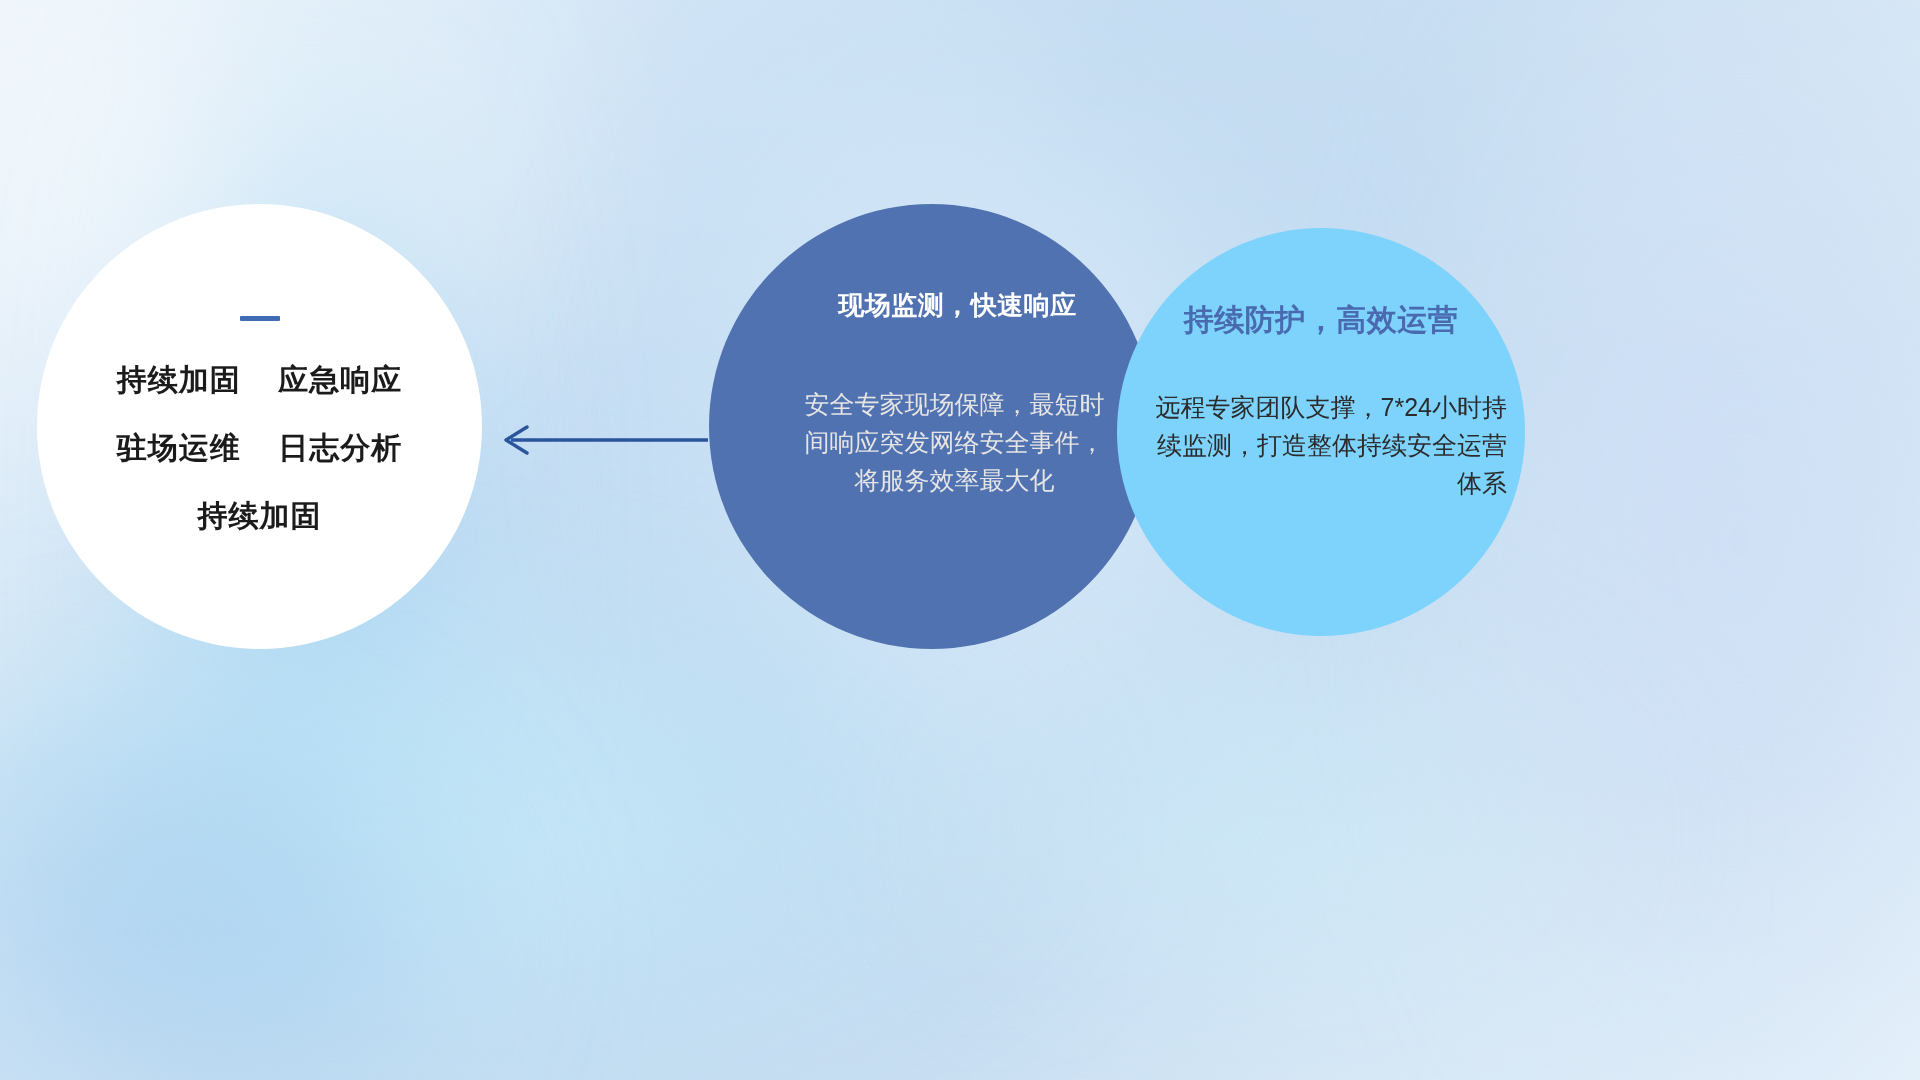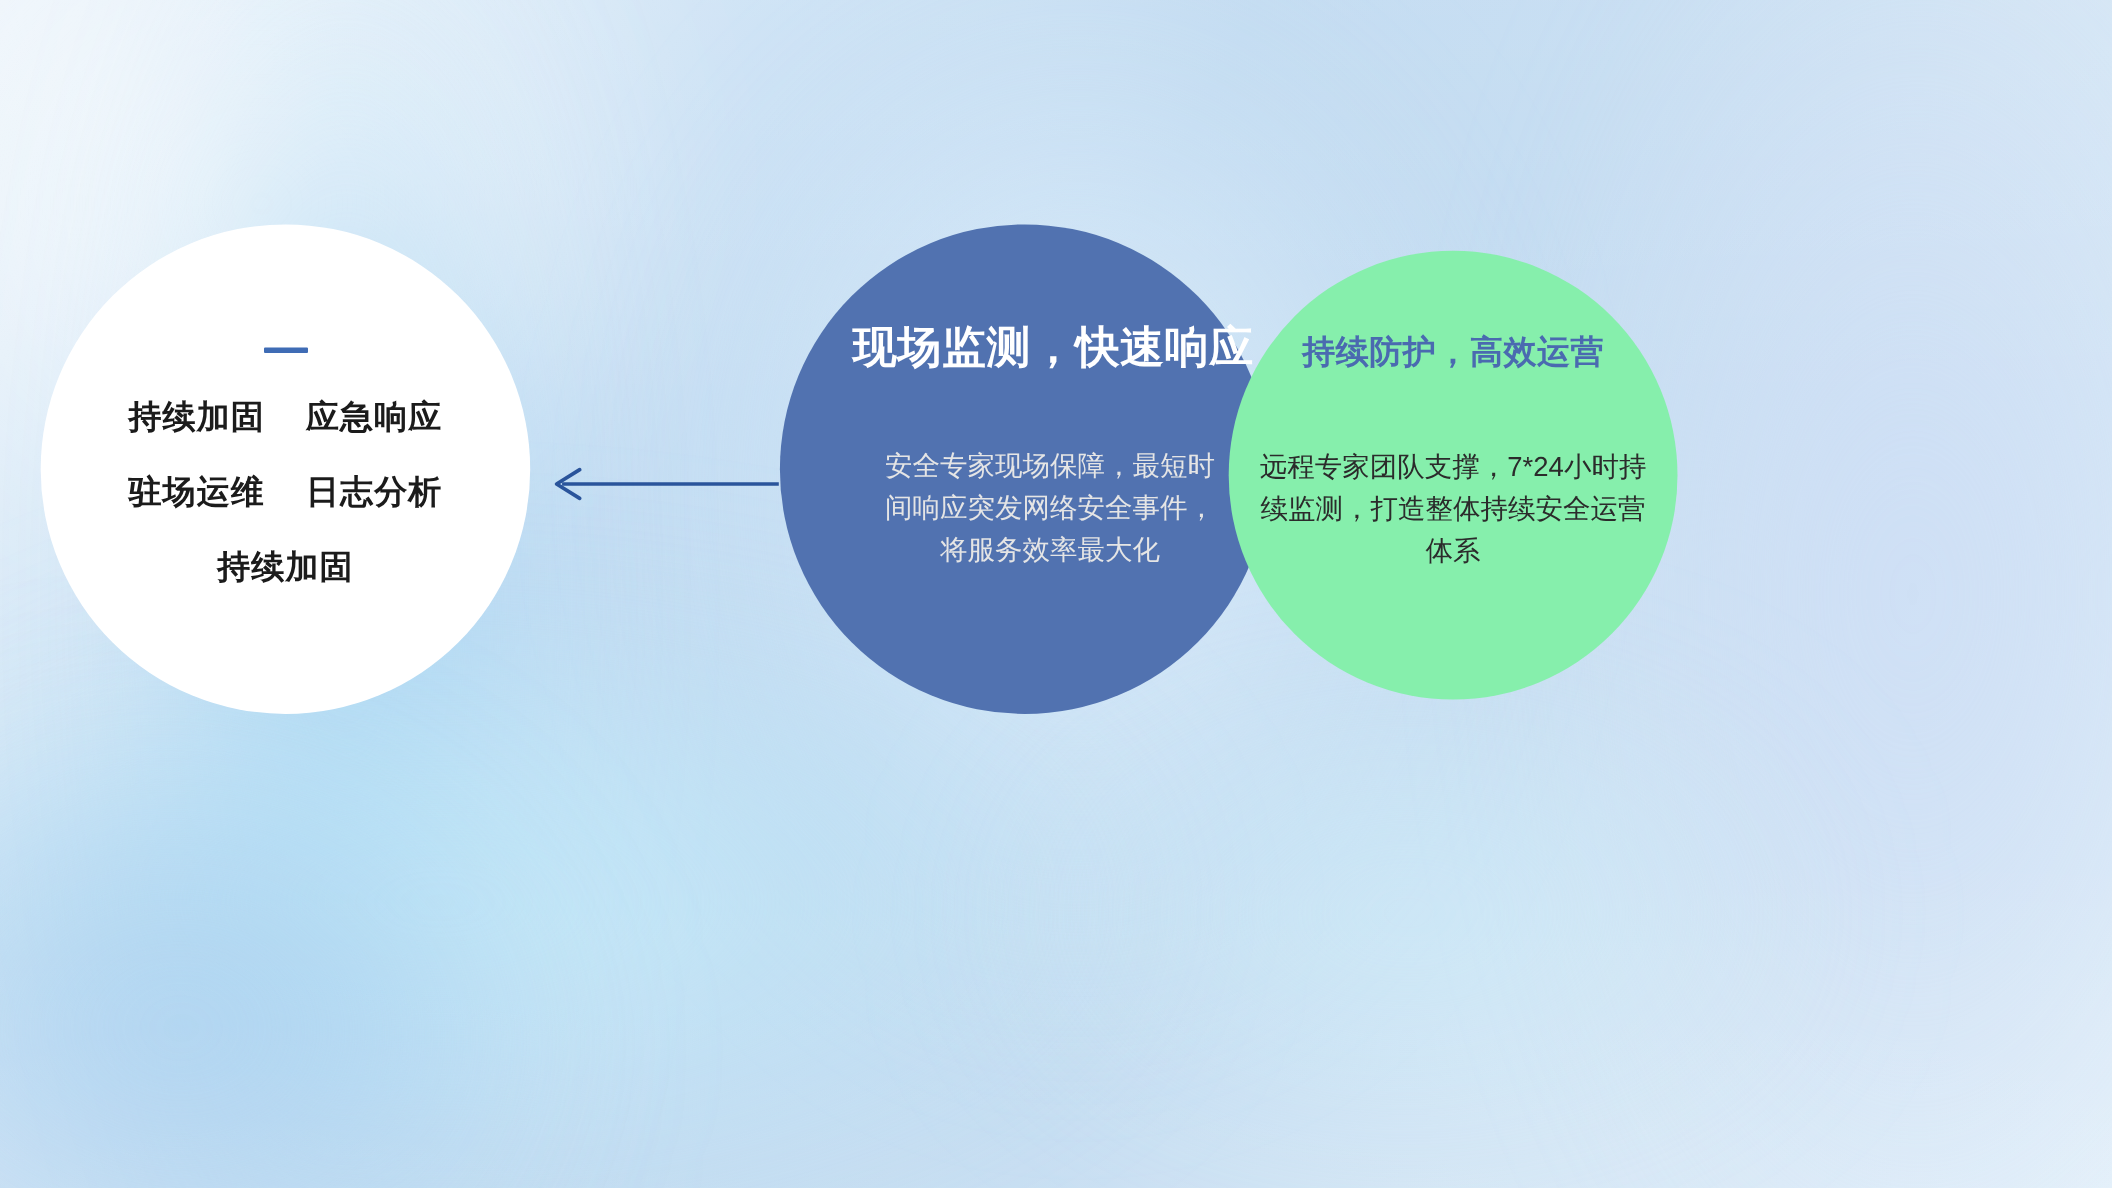--- a/index.html
+++ b/index.html
@@ -93,49 +93,49 @@
     left:709px; top:204px; width:445px; height:445px;
     background:#5172b0;
     z-index:4;
   }
   #circle-mid .inner{
     position:absolute; inset:0;
     display:flex; flex-direction:column; align-items:center;
     padding-top:84px;
   }
   #circle-mid .title{
-    font-size:40px; font-weight:bold; color:#ffffff;
+    font-size:26px; font-weight:bold; color:#ffffff;
     letter-spacing:.5px; white-space:nowrap;
     margin-left:52px;
   }
   #circle-mid .body{
     margin-top:62px; width:300px; margin-left:46px;
     font-size:25px; line-height:1.52; color:#e5e5e5;
     text-align:center;
   }
 
   #circle-right{
     left:1117px; top:232px; width:400px; height:400px;
-    background:#86efac;
+    background:#7dd3fc;
     z-index:5;
   }
   #circle-right{ left:1117px; top:228px; width:408px; height:408px; }
   #circle-right .inner{
     position:absolute; inset:0;
     display:flex; flex-direction:column; align-items:center;
     padding-top:72px;
   }
   #circle-right .title{
     font-size:30px; font-weight:bold; color:#4a6ab0;
     letter-spacing:.5px; white-space:nowrap;
   }
   #circle-right .body{
-    margin-top:65px; width:372px;
+    margin-top:47px; width:372px;
     font-size:25px; line-height:1.52; color:#2b2b2b;
-    text-align:center;
+    text-align:right;
   }
 </style>
 </head>
 <body>
 
 <div id="bg">
   <div class="bg-base"></div>
   <div class="bg-blob blob-b"></div>
   <div class="bg-blob blob-c"></div>
   <div class="bg-blob blob-d"></div>

